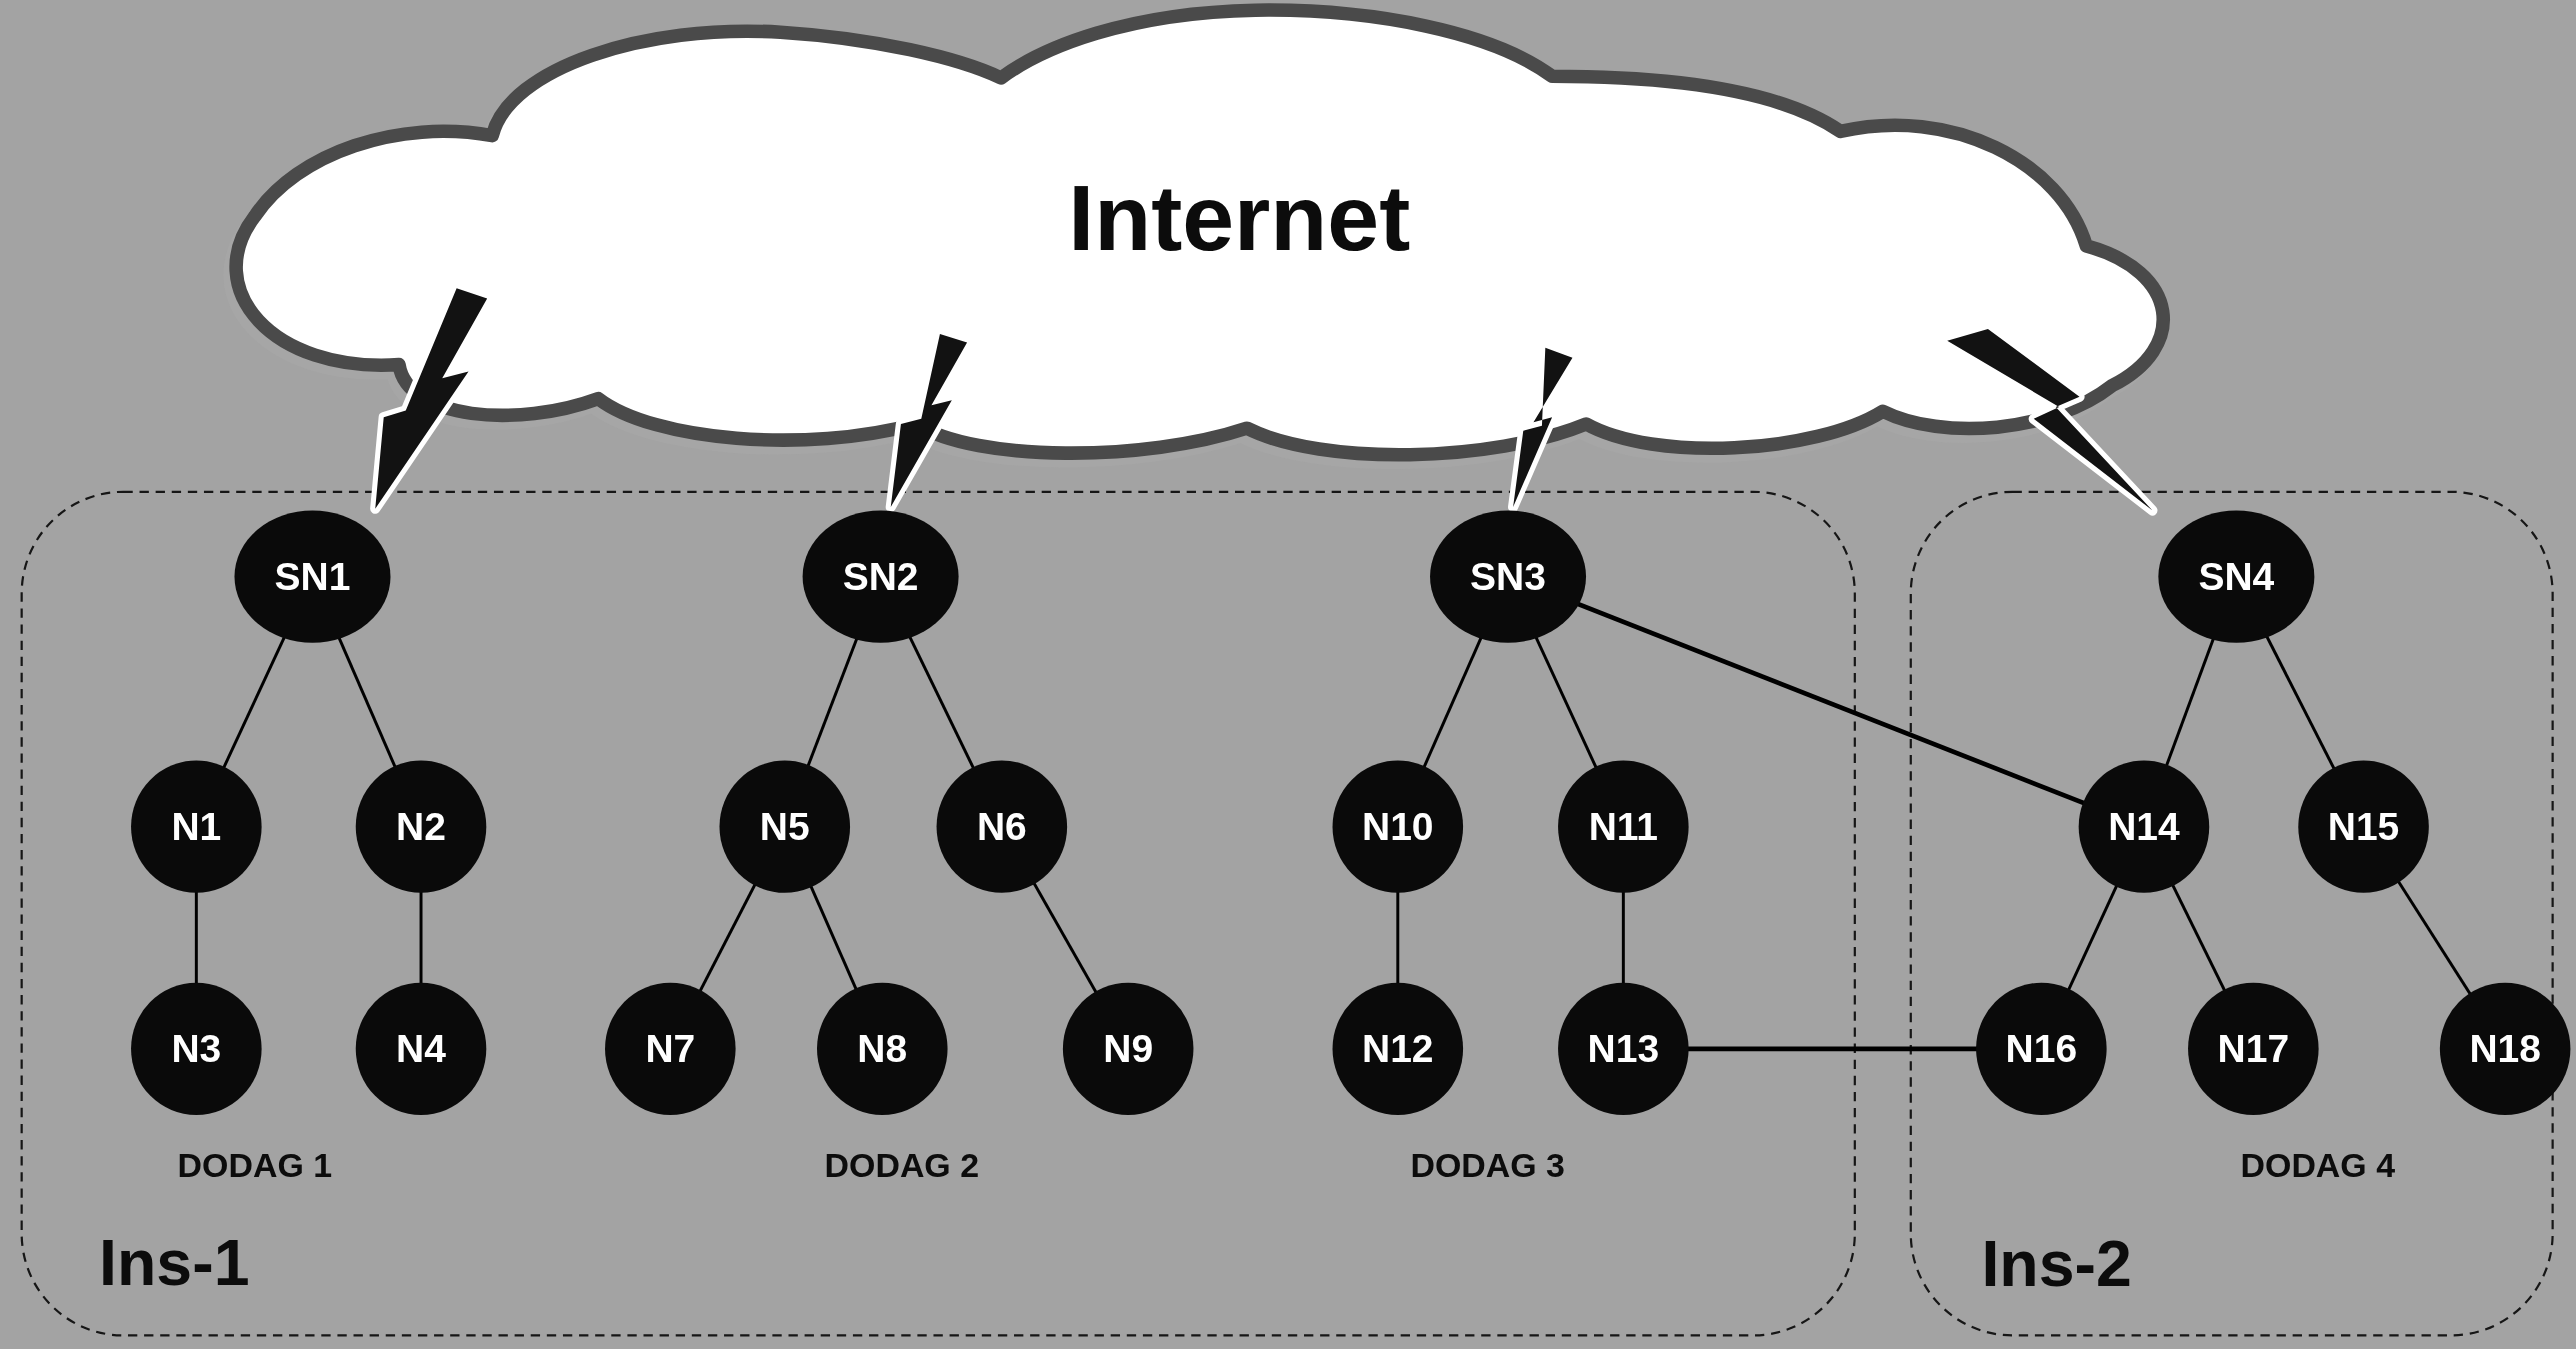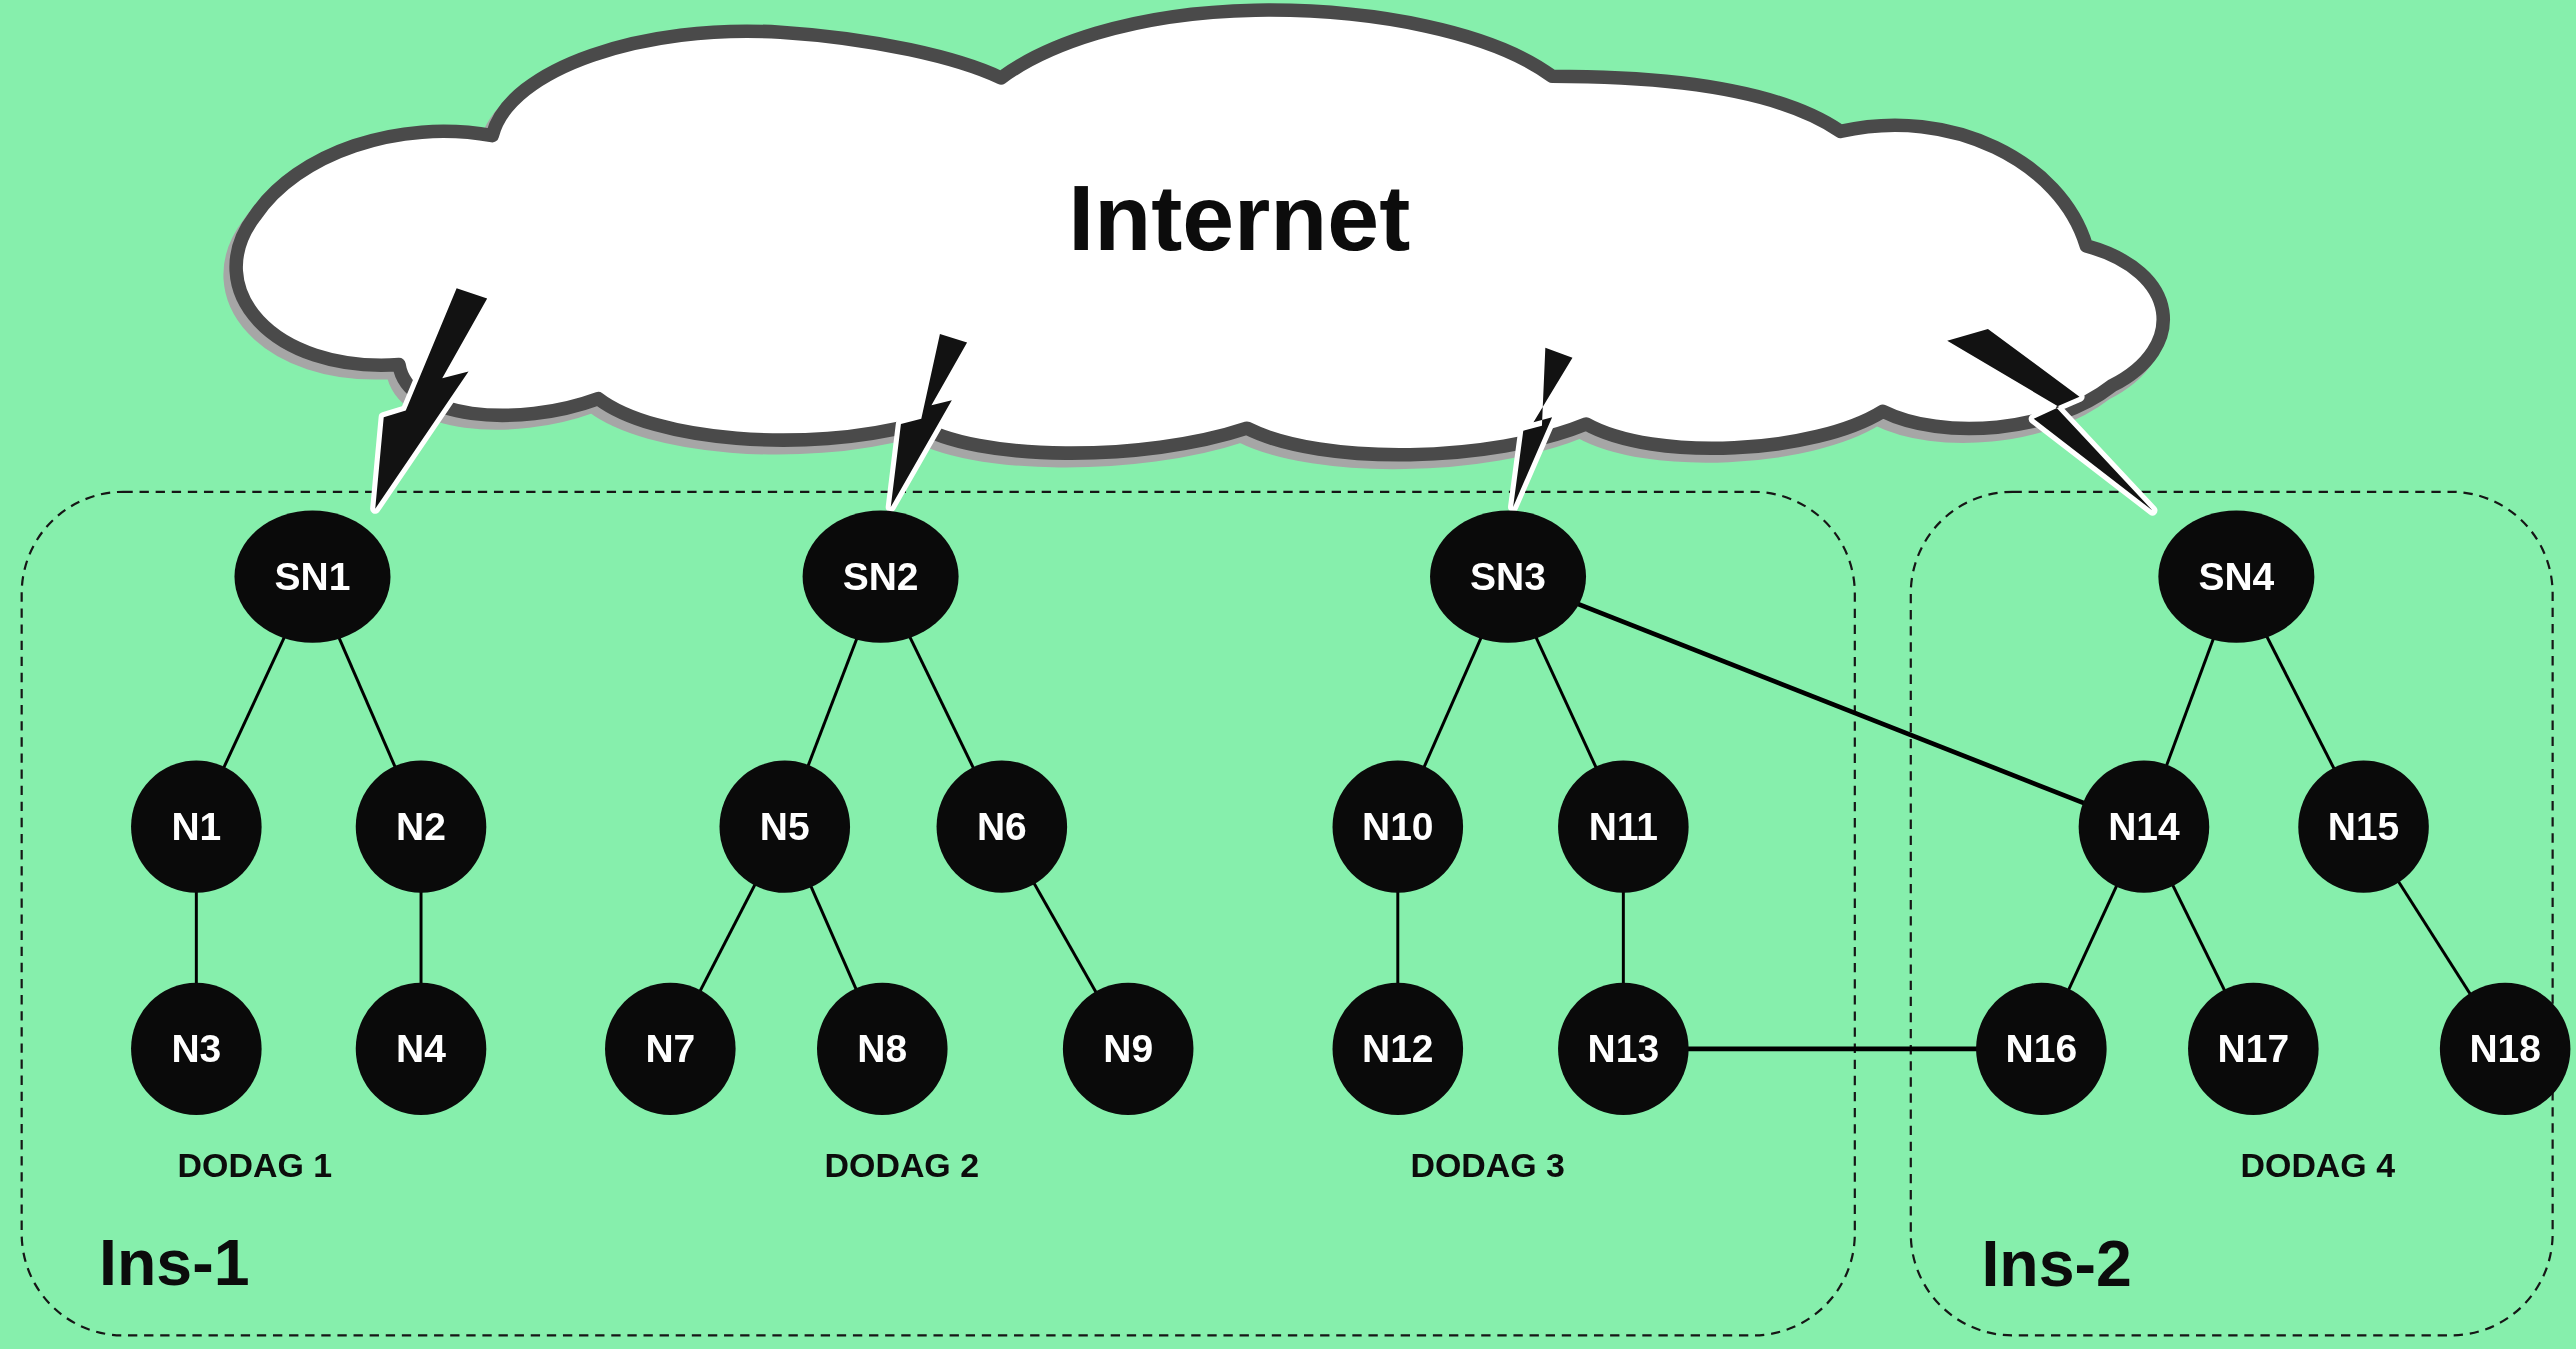--- a/index.html
+++ b/index.html
@@ -1,16 +1,16 @@
 <!DOCTYPE html>
 <html style="font-size:13.6px"><head>
 <meta charset="utf-8">
 <style>
   html,body{margin:0;padding:0;background:#ffffff;}
-  .stage{width:2576px;height:1349px;position:relative;background:#86efac;overflow:hidden;}
+  .stage{width:2576px;height:1349px;position:relative;background:#a3a3a3;overflow:hidden;}
   svg{display:block;width:100%;height:100%;}
   .node-label{font-family:"Liberation Sans","DejaVu Sans",sans-serif;font-weight:bold;fill:#ffffff;}
   .big-label{font-family:"Liberation Sans","DejaVu Sans",sans-serif;font-weight:bold;fill:#0c0c0c;}
 </style>
 </head>
 <body>
 
 <div class="stage">
   <svg id="diagram" viewBox="0 0 3037 1591" xmlns="http://www.w3.org/2000/svg">
       <path d="M 470,430 C 320,440 235,340 300,255 C 350,180 470,140 580,160 C 600,80 760,28 920,38 C 1030,45 1130,68 1180,92 C 1230,55 1330,15 1480,12 C 1620,10 1760,38 1830,90 C 1940,90 2090,100 2170,155 C 2300,125 2430,190 2460,290 C 2570,320 2580,410 2490,455 C 2420,510 2290,520 2220,485 C 2140,535 1950,545 1870,500 C 1760,545 1560,550 1470,505 C 1350,545 1150,545 1080,500 C 950,535 770,520 705,470 C 610,505 480,495 470,430 Z" fill="none" stroke="#a6a6a6" stroke-width="16" transform="translate(-7,9)" stroke-linejoin="round"></path>

